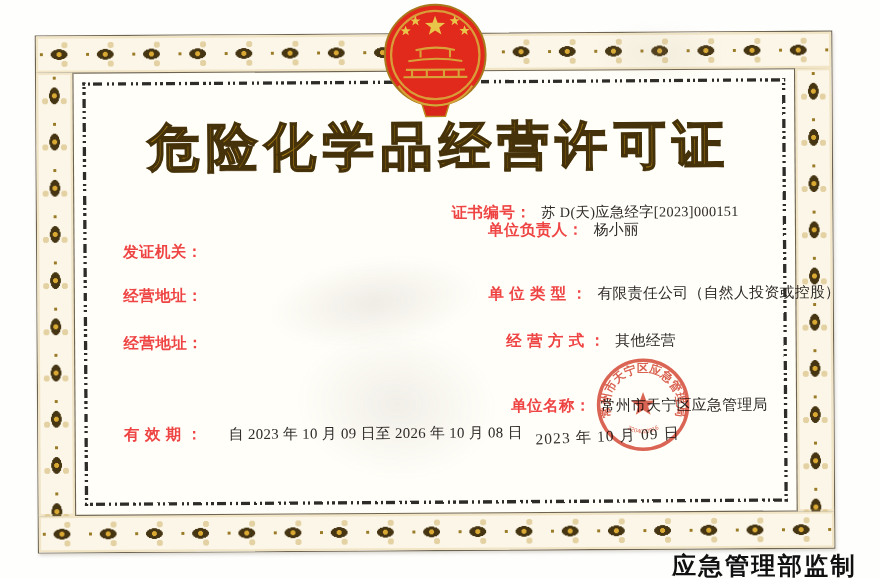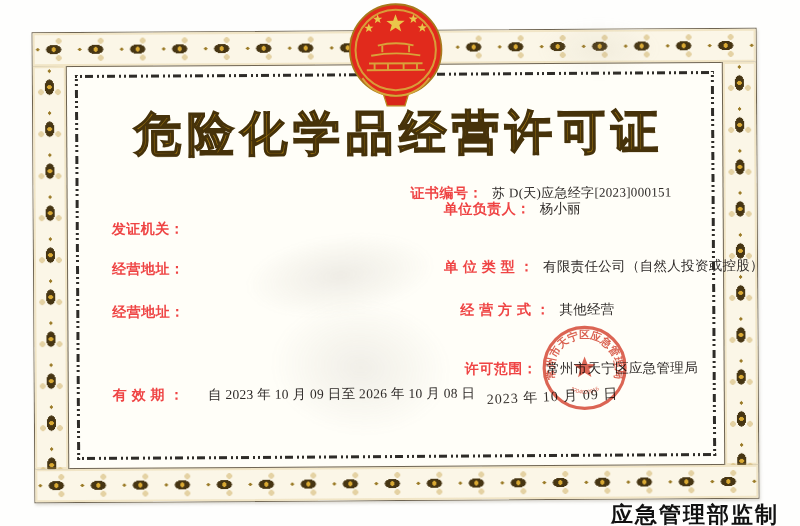--- a/index.html
+++ b/index.html
@@ -180,21 +180,21 @@
     <div class="row rR1">
       <span class="lbl">单 位 类 型 ：</span>
       <span class="val">有限责任公司（自然人投资或控股）</span>
     </div>
     <div class="row rR2">
       <span class="lbl">经 营 方 式 ：</span>
       <span class="val">其他经营</span>
     </div>
 
     <div class="row r-issuer">
-      <span class="lbl">许可范围：</span>
+      <span class="lbl">单位名称：</span>
       <span class="val">常州市天宁区应急管理局</span>
     </div>
     <div class="row r-date">
       <span class="val">2023 年 10 月 09 日</span>
     </div>
 
     <svg class="seal" viewBox="0 0 100 100">
       <defs>
         <path id="sealArcTop" d="M 21,71 A 35,35 0 1 1 79,71" fill="none"></path>
         <path id="sealArcBottom" d="M 28,70 A 30,30 0 0 0 72,70" fill="none"></path>

